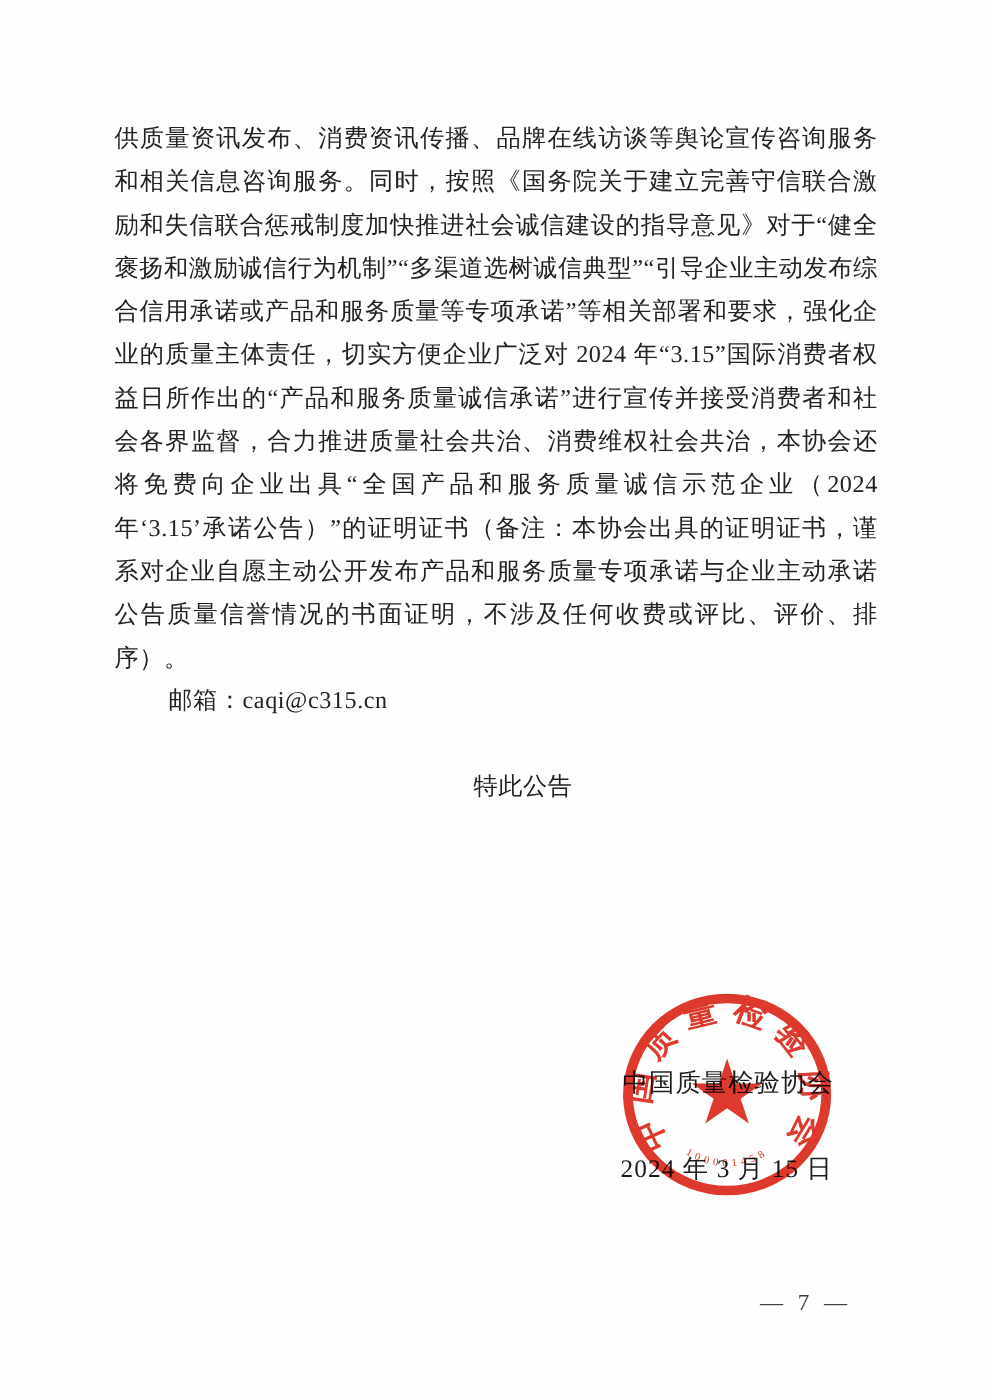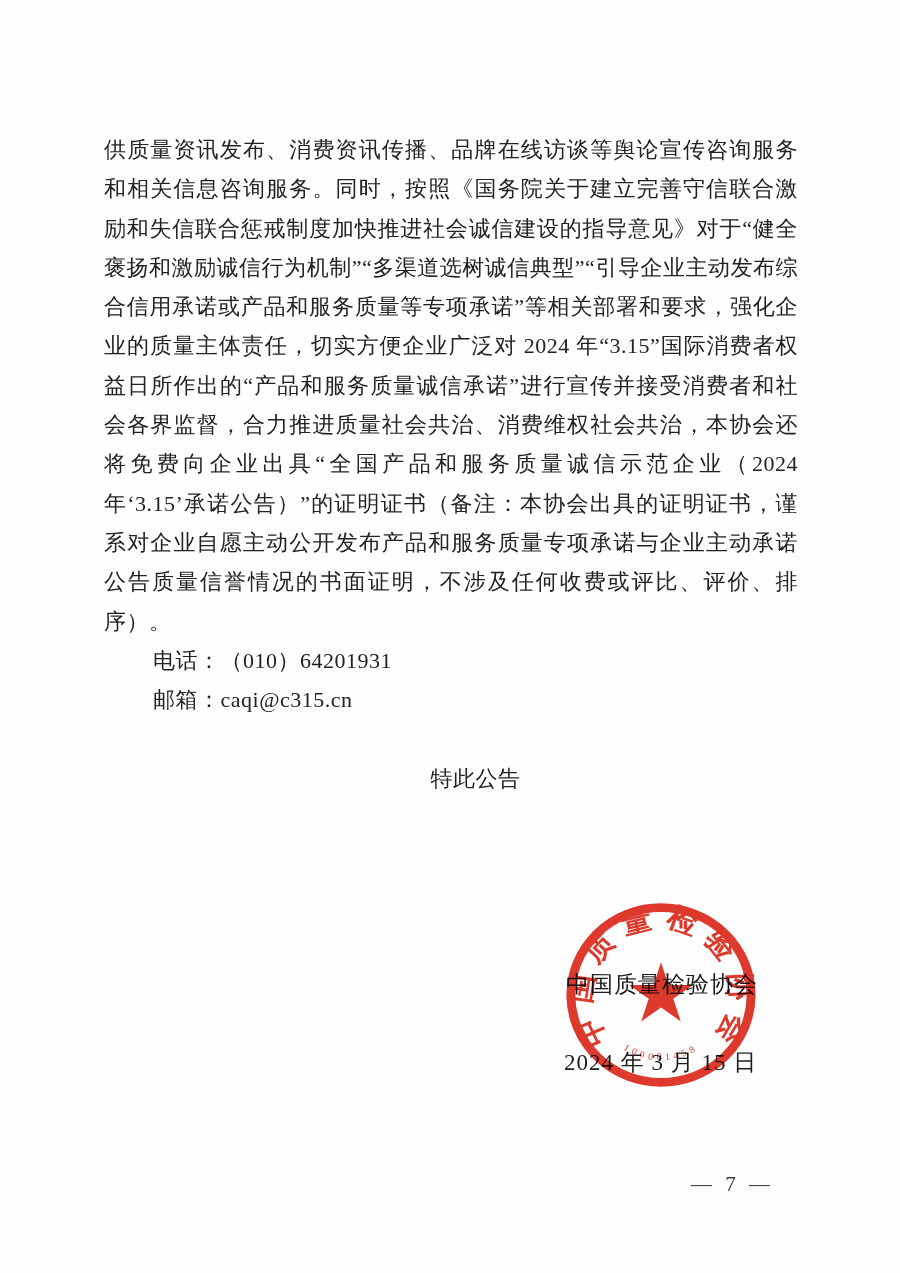--- a/index.html
+++ b/index.html
@@ -19,21 +19,20 @@
   .content {
     position: absolute;
     left: 104px;
     top: 106px;
     width: 694px;
     font-size: 22px;
     line-height: 39.3px;
     text-align: justify;
     text-justify: inter-character;
     letter-spacing: 0.5px;
-    margin-top: 24px;
   }
   .content p {
     margin: 0;
   }
   .para.indent {
     text-indent: 46px;
   }
   .contact-line {
     text-indent: 49px;
     text-align: left;
@@ -86,21 +85,20 @@
     white-space: nowrap;
   }
 </style>
 </head>
 <body>
 
 <div class="page">
 
   <div class="content">
     <p class="para">供质量资讯发布、消费资讯传播、品牌在线访谈等舆论宣传咨询服务和相关信息咨询服务。同时，按照《国务院关于建立完善守信联合激励和失信联合惩戒制度加快推进社会诚信建设的指导意见》对于“健全褒扬和激励诚信行为机制”“多渠道选树诚信典型”“引导企业主动发布综合信用承诺或产品和服务质量等专项承诺”等相关部署和要求，强化企业的质量主体责任，切实方便企业广泛对 2024 年“3.15”国际消费者权益日所作出的“产品和服务质量诚信承诺”进行宣传并接受消费者和社会各界监督，合力推进质量社会共治、消费维权社会共治，本协会还将免费向企业出具“全国产品和服务质量诚信示范企业（2024 年‘3.15’承诺公告）”的证明证书（备注：本协会出具的证明证书，谨系对企业自愿主动公开发布产品和服务质量专项承诺与企业主动承诺公告质量信誉情况的书面证明，不涉及任何收费或评比、评价、排序）。</p>
-    <p class="contact-line">电话：（010）64201931</p>
     <p class="contact-line">邮箱：caqi@c315.cn</p>
     <p class="closing-line">特此公告</p>
   </div>
 
   <div class="sig-org">中国质量检验协会</div>
 
   <div class="sig-date">2024 年 3 月 15 日</div>
 
   <svg class="seal" viewBox="0 0 200 200" preserveAspectRatio="none">
     <circle cx="100" cy="100" r="91" fill="none" stroke-width="9" stroke="#dc2a1c"></circle>

